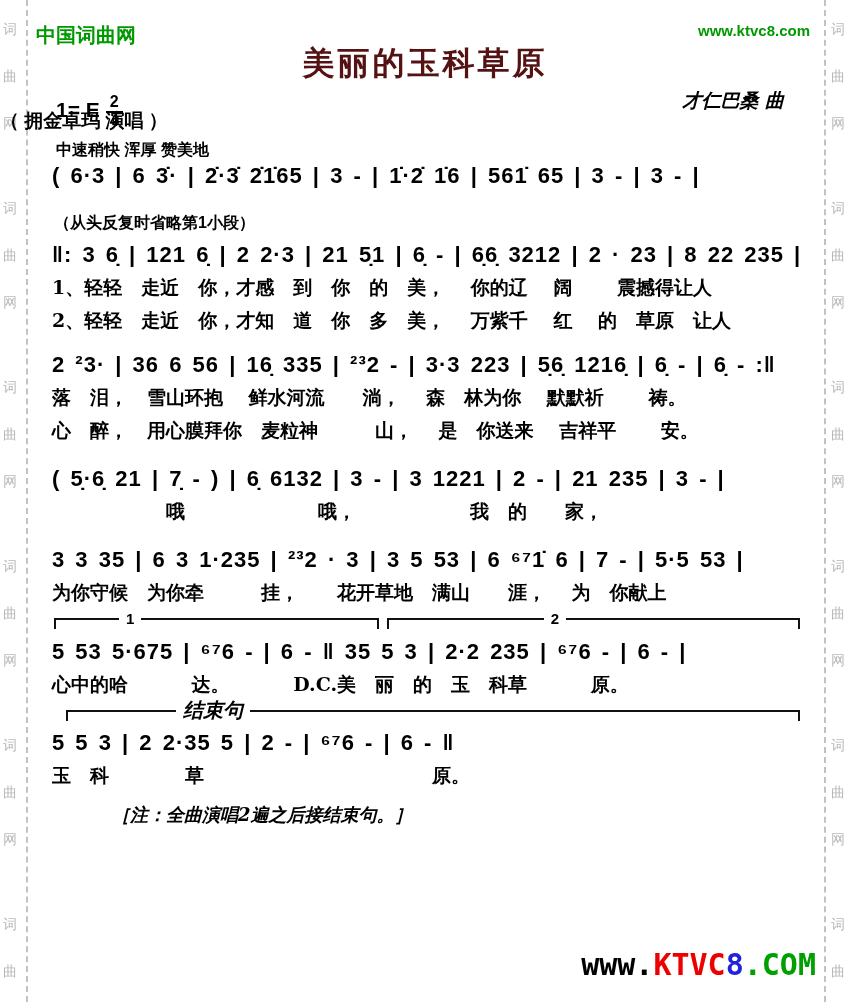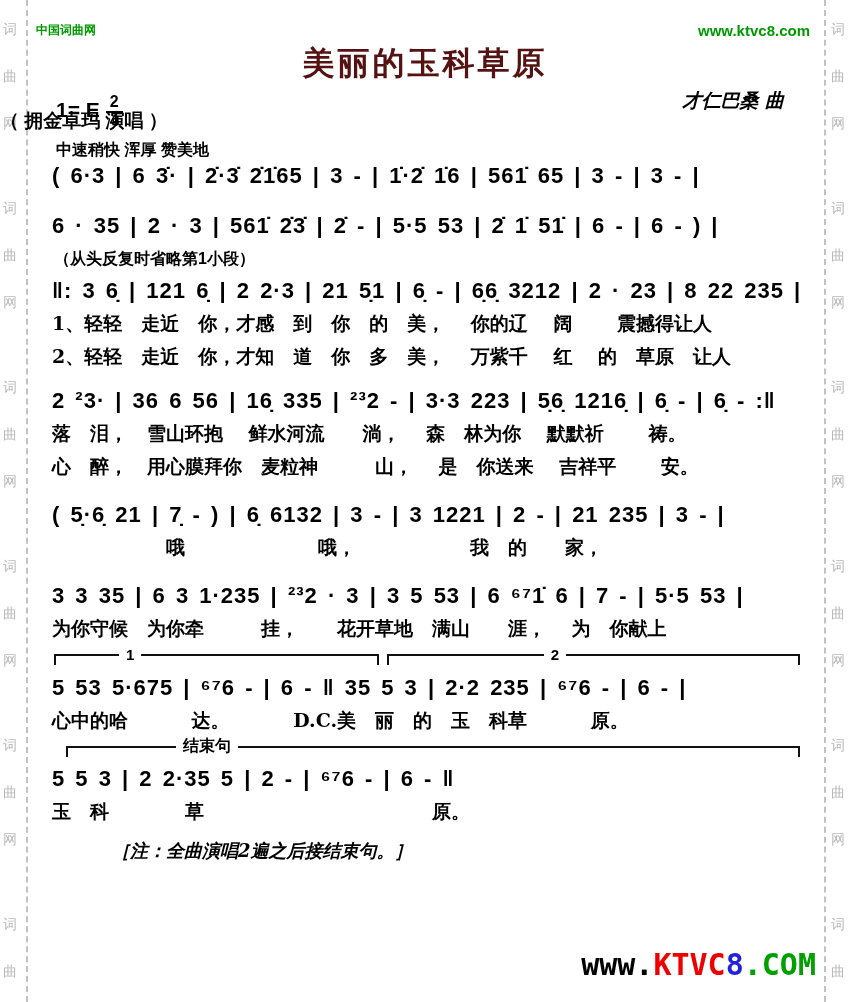--- a/index.html
+++ b/index.html
@@ -8,21 +8,21 @@
   
   .wm-col{position:absolute;top:6px;width:18px;text-align:center;
           font-size:14px;color:#b9b9b9;font-family:"DejaVu Serif",serif;}
   .wm-left{left:1px;}
   .wm-right{right:3px;}
   .wm-char{height:47px;line-height:47px;}
   .wm-gap{height:38px;}
   .dash-left{position:absolute;left:26px;top:0;bottom:0;border-left:2px dashed #c2c2c2;}
   .dash-right{position:absolute;right:24px;top:0;bottom:0;border-left:2px dashed #c2c2c2;}
   
-  .brand{position:absolute;top:22px;left:36px;color:#009900;font-weight:bold;font-size:12px;text-decoration:none;}
+  .brand{position:absolute;top:22px;left:36px;color:#009900;font-weight:bold;font-size:20px;text-decoration:none;}
   .url-top{position:absolute;top:22px;right:40px;color:#009900;font-weight:bold;font-size:15px;text-decoration:none;}
   .title{position:absolute;top:42px;left:0;width:100%;text-align:center;
          font-size:32px;font-weight:bold;color:#551212;letter-spacing:3px;}
   .subtitle{position:absolute;top:108px;left:0;width:100%;text-align:left;
             font-size:19px;font-weight:bold;}
   .credits{position:absolute;top:84px;right:66px;font-size:19px;font-weight:bold;
            font-style:italic;font-family:"DejaVu Serif",serif;line-height:1.75;text-align:left;}
   .keyblock{position:absolute;top:94px;left:56px;font-size:21px;font-weight:bold;}
   .frac{display:inline-block;vertical-align:middle;text-align:center;font-size:16px;line-height:1.05;margin-left:6px;}
   .frac .top{display:block;border-bottom:2px solid #000;padding:0 4px;}
@@ -41,21 +41,21 @@
   .bracket{position:relative;border-top:2px solid #111;height:11px;}
   .bracket::before{content:"";position:absolute;left:0;top:0;width:2px;height:9px;background:#111;}
   .bracket::after{content:"";position:absolute;right:0;top:0;width:2px;height:9px;background:#111;}
   .v1{width:44%;} .v2{width:56%;}
   .blabel{position:absolute;top:-10px;background:#fff;padding:0 7px;font-weight:bold;
           font-size:15px;line-height:18px;}
   .v1 .blabel{left:20%;} .v2 .blabel{left:38%;}
   .end-row{position:relative;border-top:2px solid #111;height:12px;margin:10px 2px 6px 14px;}
   .end-row::before{content:"";position:absolute;left:0;top:0;width:2px;height:9px;background:#111;}
   .end-row::after{content:"";position:absolute;right:0;top:0;width:2px;height:9px;background:#111;}
-  .end-row .blabel{left:15%;top:-11px;font-size:16px;}
+  .end-row .blabel{left:15%;top:-11px;font-size:20px;font-style:italic;}
   .footnote{font-size:18px;font-weight:bold;font-style:italic;margin:14px 0 0 60px;
             font-family:"DejaVu Serif",serif;}
   
   .logo{position:absolute;right:34px;bottom:20px;font-family:"DejaVu Sans Mono",monospace;
         font-weight:bold;font-size:30px;letter-spacing:0px;text-decoration:none;}
   .seg-www{color:#000000;} .seg-ktvc{color:#ee0000;} .seg-8{color:#2222dd;} .seg-com{color:#00a000;}
 </style>
 </head>
 <body>
 
@@ -125,21 +125,20 @@
   </div>
 
   <div class="keyblock">
     <span>1= E</span><span class="frac"><span class="top">2</span><span class="bot">4</span></span>
   </div>
   <div class="tempo">中速稍快 浑厚 赞美地</div>
 
   <div class="score">
 
     <div class="notation m-b22">( 6·3 | 6 3̇· | 2̇·3̇ 2̇1̇65 | 3 - | 1̇·2̇ 1̇6 | 561̇ 65 | 3 - | 3 - |</div>
-    <div class="notation m-b10">6 · 35 | 2 · 3 | 561̇ 2̇3̇ | 2̇ - | 5·5 53 | 2̇ 1̇ 51̇ | 6 - | 6 - ) |</div>
 
     <div class="repeat-note">（从头反复时省略第1小段）</div>
 
     <div class="m-b16">
       <div class="notation">‖: 3 6̣ | 121 6̣ | 2 2·3 | 21 5̣1 | 6̣ - | 6̣6̣ 3212 | 2 · 23 | 8 22 235 |</div>
       <div class="lyrics">1、轻轻　走近　你，才感　到　你　的　美，　 你的辽　 阔　　 震撼得让人</div>
       <div class="lyrics">2、轻轻　走近　你，才知　道　你　多　美，　 万紫千　 红　 的　草原　让人</div>
     </div>
 
     <div class="m-b20">

